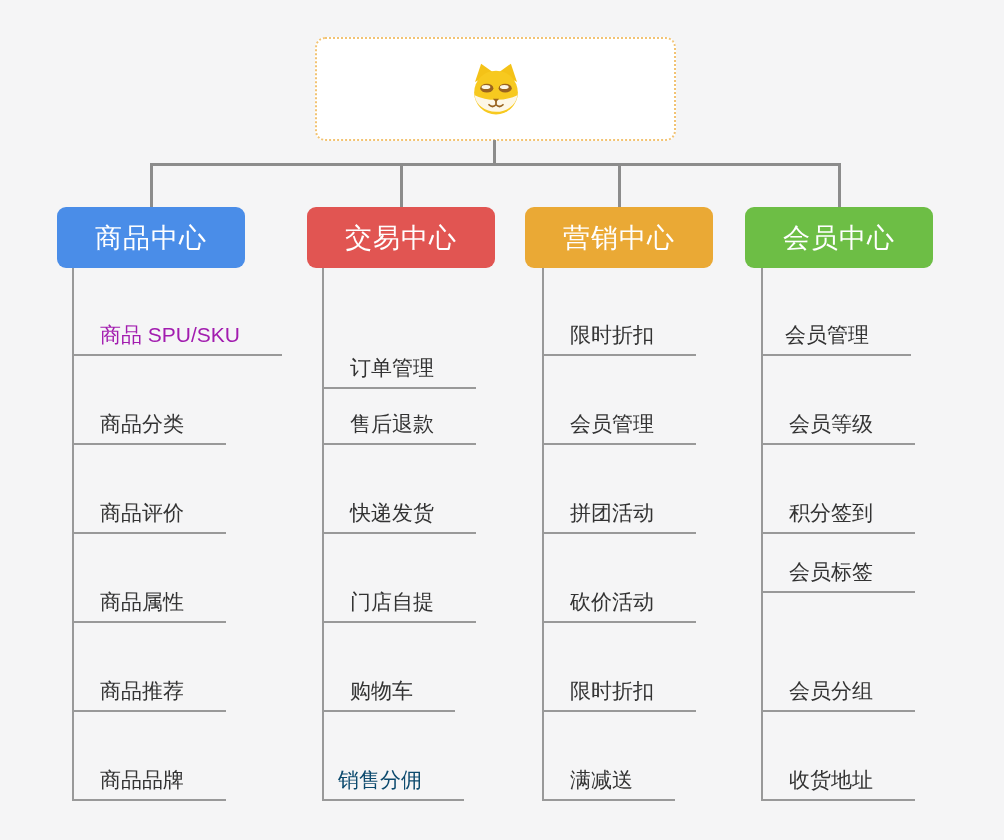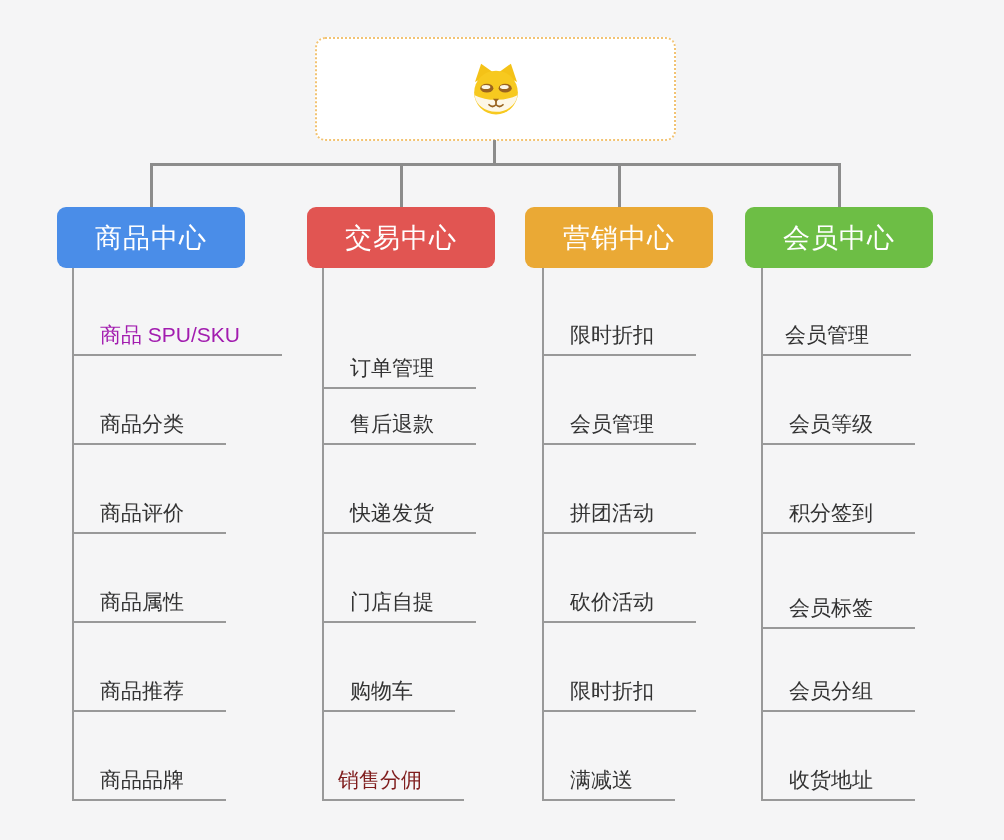--- a/index.html
+++ b/index.html
@@ -80,36 +80,36 @@
       <div class="leaf" style="left: 72px; top: 767px; border-bottom-color: rgb(153, 153, 153); color: rgb(51, 51, 51);">商品品牌</div>
       <div class="branch-box" style="left: 307px; background: rgb(225, 85, 82);">
         <span style="color: rgb(255, 255, 255);">交易中心</span>
       </div>
       <div class="spine" style="left: 322px; background: rgb(153, 153, 153);"></div>
       <div class="leaf" style="left: 322px; top: 322px; border-bottom-color: rgb(153, 153, 153); color: rgb(51, 51, 51); margin-top: 33px;">订单管理</div>
       <div class="leaf" style="left: 322px; top: 411px; border-bottom-color: rgb(153, 153, 153); color: rgb(51, 51, 51);">售后退款</div>
       <div class="leaf" style="left: 322px; top: 500px; border-bottom-color: rgb(153, 153, 153); color: rgb(51, 51, 51);">快递发货</div>
       <div class="leaf" style="left: 322px; top: 589px; border-bottom-color: rgb(153, 153, 153); color: rgb(51, 51, 51);">门店自提</div>
       <div class="leaf" style="left: 322px; top: 678px; border-bottom-color: rgb(153, 153, 153); color: rgb(51, 51, 51);">购物车</div>
-      <div class="leaf" style="left: 322px; top: 767px; border-bottom-color: rgb(153, 153, 153); color: #7f1d1d; padding-left: 16px;">销售分佣</div>
+      <div class="leaf" style="left: 322px; top: 767px; border-bottom-color: rgb(153, 153, 153); color: #0c4a6e; padding-left: 16px;">销售分佣</div>
       <div class="branch-box" style="left: 525px; background: rgb(234, 169, 53); text-align: center;">
         <span style="color: rgb(255, 255, 255);">营销中心</span>
       </div>
       <div class="spine" style="left: 542px; background: rgb(153, 153, 153);"></div>
       <div class="leaf" style="left: 542px; top: 322px; border-bottom-color: rgb(153, 153, 153); color: rgb(51, 51, 51);">限时折扣</div>
       <div class="leaf" style="left: 542px; top: 411px; border-bottom-color: rgb(153, 153, 153); color: rgb(51, 51, 51);">会员管理</div>
       <div class="leaf" style="left: 542px; top: 500px; border-bottom-color: rgb(153, 153, 153); color: rgb(51, 51, 51);">拼团活动</div>
       <div class="leaf" style="left: 542px; top: 589px; border-bottom-color: rgb(153, 153, 153); color: rgb(51, 51, 51);">砍价活动</div>
       <div class="leaf" style="left: 542px; top: 678px; border-bottom-color: rgb(153, 153, 153); color: rgb(51, 51, 51);">限时折扣</div>
       <div class="leaf" style="left: 542px; top: 767px; border-bottom-color: rgb(153, 153, 153); color: rgb(51, 51, 51);">满减送</div>
       <div class="branch-box" style="left: 745px; background: rgb(109, 190, 69);">
         <span style="color: rgb(255, 255, 255);">会员中心</span>
       </div>
       <div class="spine" style="left: 761px; background: rgb(153, 153, 153);"></div>
       <div class="leaf" style="left: 761px; top: 322px; border-bottom-color: rgb(153, 153, 153); color: rgb(51, 51, 51); padding-left: 24px;">会员管理</div>
       <div class="leaf" style="left: 761px; top: 411px; border-bottom-color: rgb(153, 153, 153); color: rgb(51, 51, 51);">会员等级</div>
       <div class="leaf" style="left: 761px; top: 500px; border-bottom-color: rgb(153, 153, 153); color: rgb(51, 51, 51);">积分签到</div>
-      <div class="leaf" style="left: 761px; top: 595px; border-bottom-color: rgb(153, 153, 153); color: rgb(51, 51, 51); text-align: center;">会员标签</div>
+      <div class="leaf" style="left: 761px; top: 559px; border-bottom-color: rgb(153, 153, 153); color: rgb(51, 51, 51); text-align: center;">会员标签</div>
       <div class="leaf" style="left: 761px; top: 678px; border-bottom-color: rgb(153, 153, 153); color: rgb(51, 51, 51);">会员分组</div>
       <div class="leaf" style="left: 761px; top: 767px; border-bottom-color: rgb(153, 153, 153); color: rgb(51, 51, 51);">收货地址</div>
     </div>
 
 </div>
 
 </body></html>

